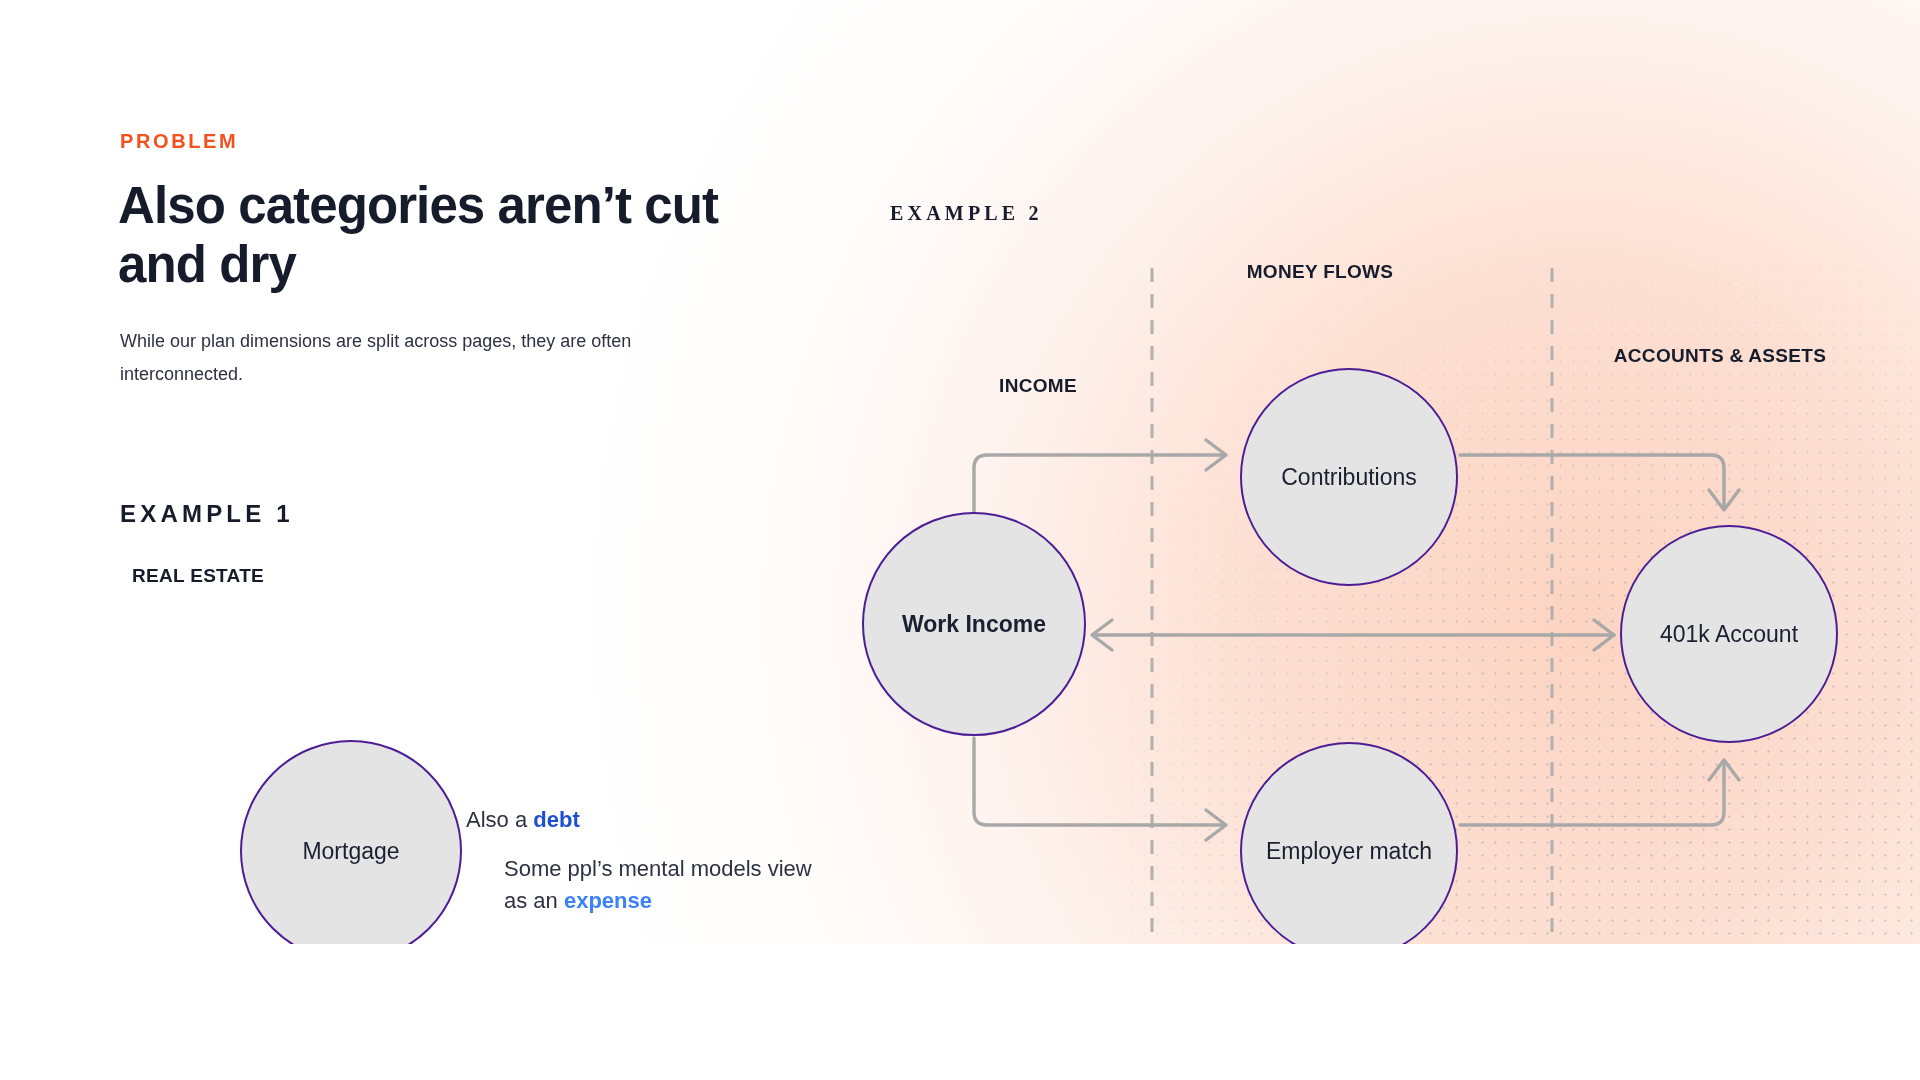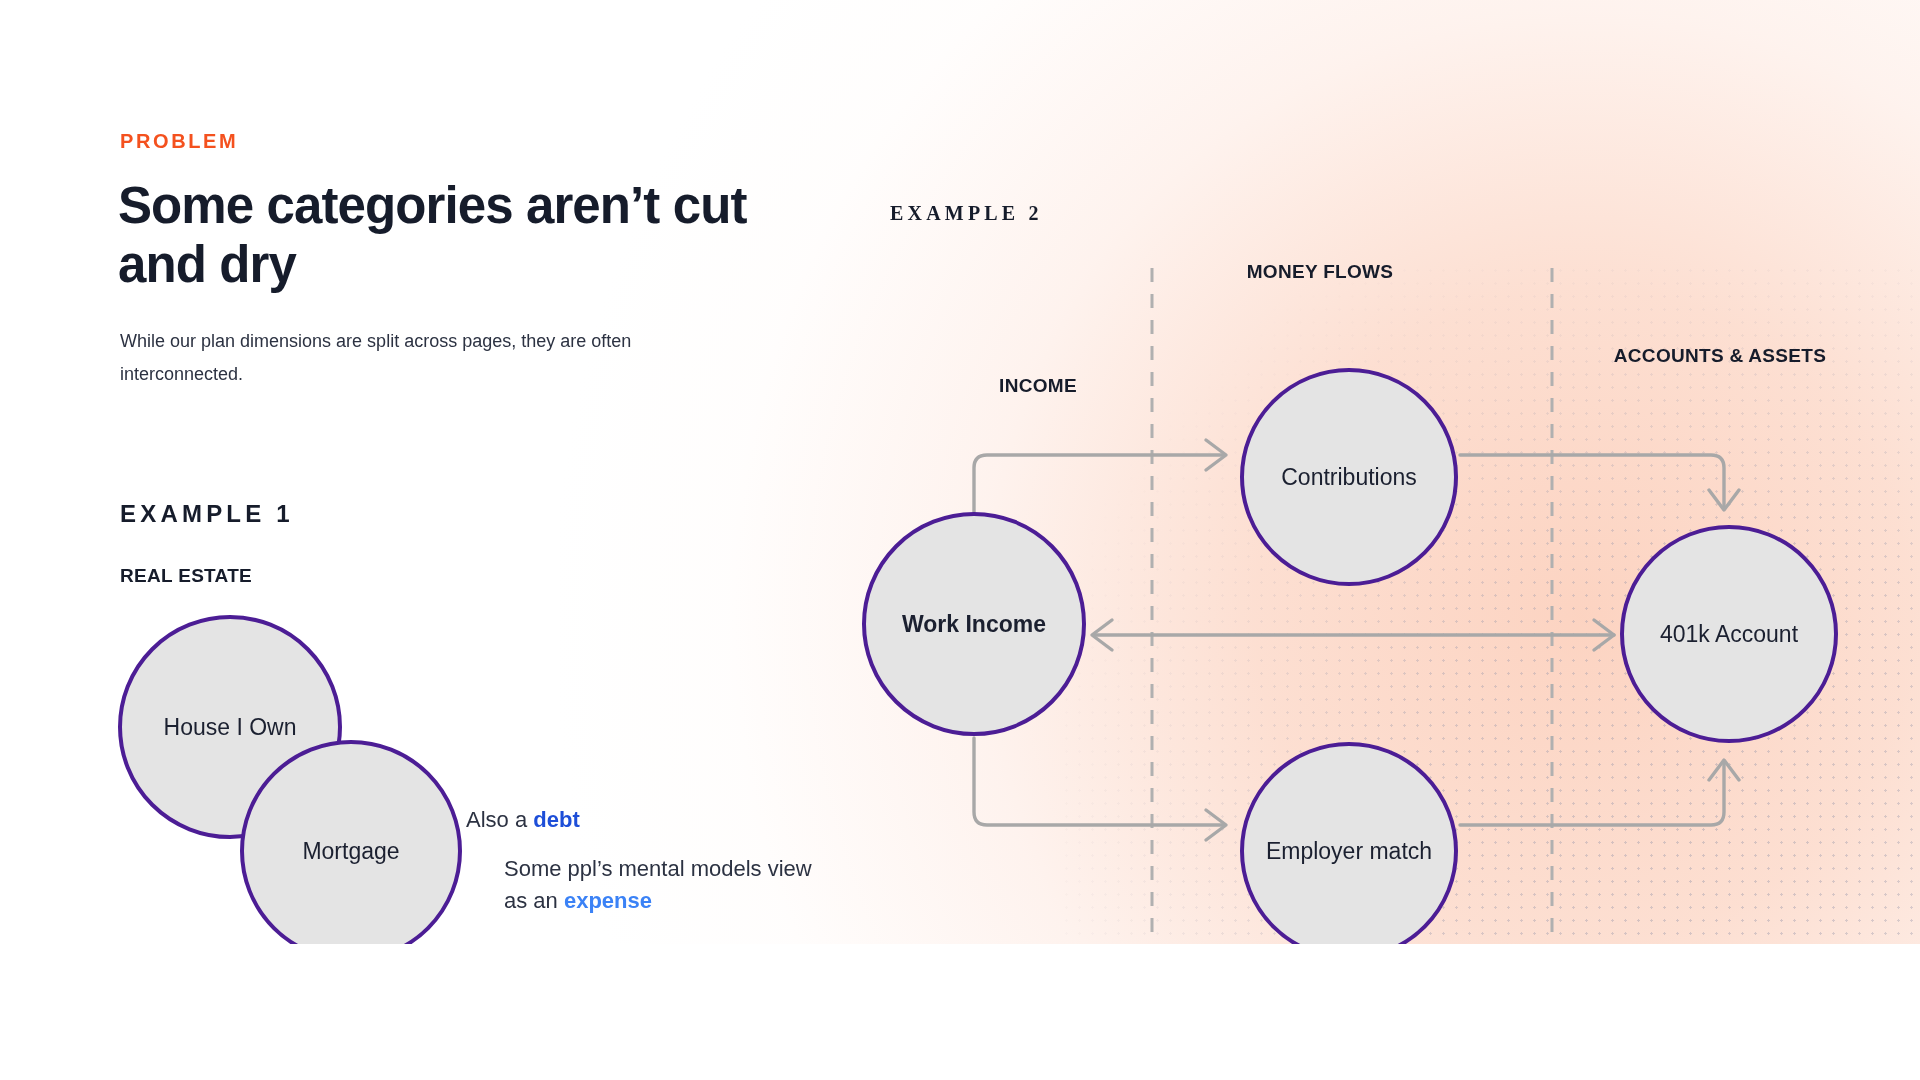--- a/index.html
+++ b/index.html
@@ -37,28 +37,28 @@
   }
   .subcopy{
     position:absolute;left:120px;top:325px;width:520px;
     font-size:18px;line-height:33px;font-weight:400;color:#2c3242;
   }
   .ex1-label{
     position:absolute;left:120px;top:500px;
     font-size:24px;font-weight:700;letter-spacing:4.2px;color:#161c2b;
   }
   .realestate-label{
-    position:absolute;left:120px;top:565px;
+    position:absolute;left:132px;top:565px;
     font-size:19px;font-weight:700;letter-spacing:0.3px;color:#161c2b;
   }
 
   
   .circle{
     position:absolute;border-radius:50%;
-    background:#e4e4e4;border:4px solid #4c1d95;
+    background:#e4e4e4;border:2px solid #4c1d95;
     display:flex;align-items:center;justify-content:center;
     text-align:center;color:#1b2030;font-weight:400;box-sizing:border-box;
   }
   .c-house{left:118px;top:615px;width:224px;height:224px;font-size:23px;}
   .c-mortgage{left:240px;top:740px;width:222px;height:222px;font-size:23px;}
 
   
   .ann-debt{
     position:absolute;left:466px;top:805px;font-size:22px;line-height:30px;color:#2c3242;
   }
@@ -91,29 +91,26 @@
 </style>
 </head>
 <body>
 
 <div class="slide">
 
   <div class="bg-wash"></div>
   <div class="bg-dots"></div>
 
   <div class="eyebrow">PROBLEM</div>
-  <div class="headline">Some categories aren’t cut and dry</div>
+  <div class="headline">Also categories aren’t cut and dry</div>
   <div class="subcopy">While our plan dimensions are split across pages, they are often interconnected.</div>
 
   <div class="ex1-label">EXAMPLE 1</div>
   <div class="realestate-label">REAL ESTATE</div>
 
-  <div class="circle c-house">
-    <span>House I Own</span>
-  </div>
   <div class="circle c-mortgage">
     <span>Mortgage</span>
   </div>
 
   <div class="ann-debt">
     <span>Also a </span><b>debt</b>
   </div>
   <div class="ann-models">
     <span>Some ppl’s mental models view as an </span><b>expense</b>
   </div>

